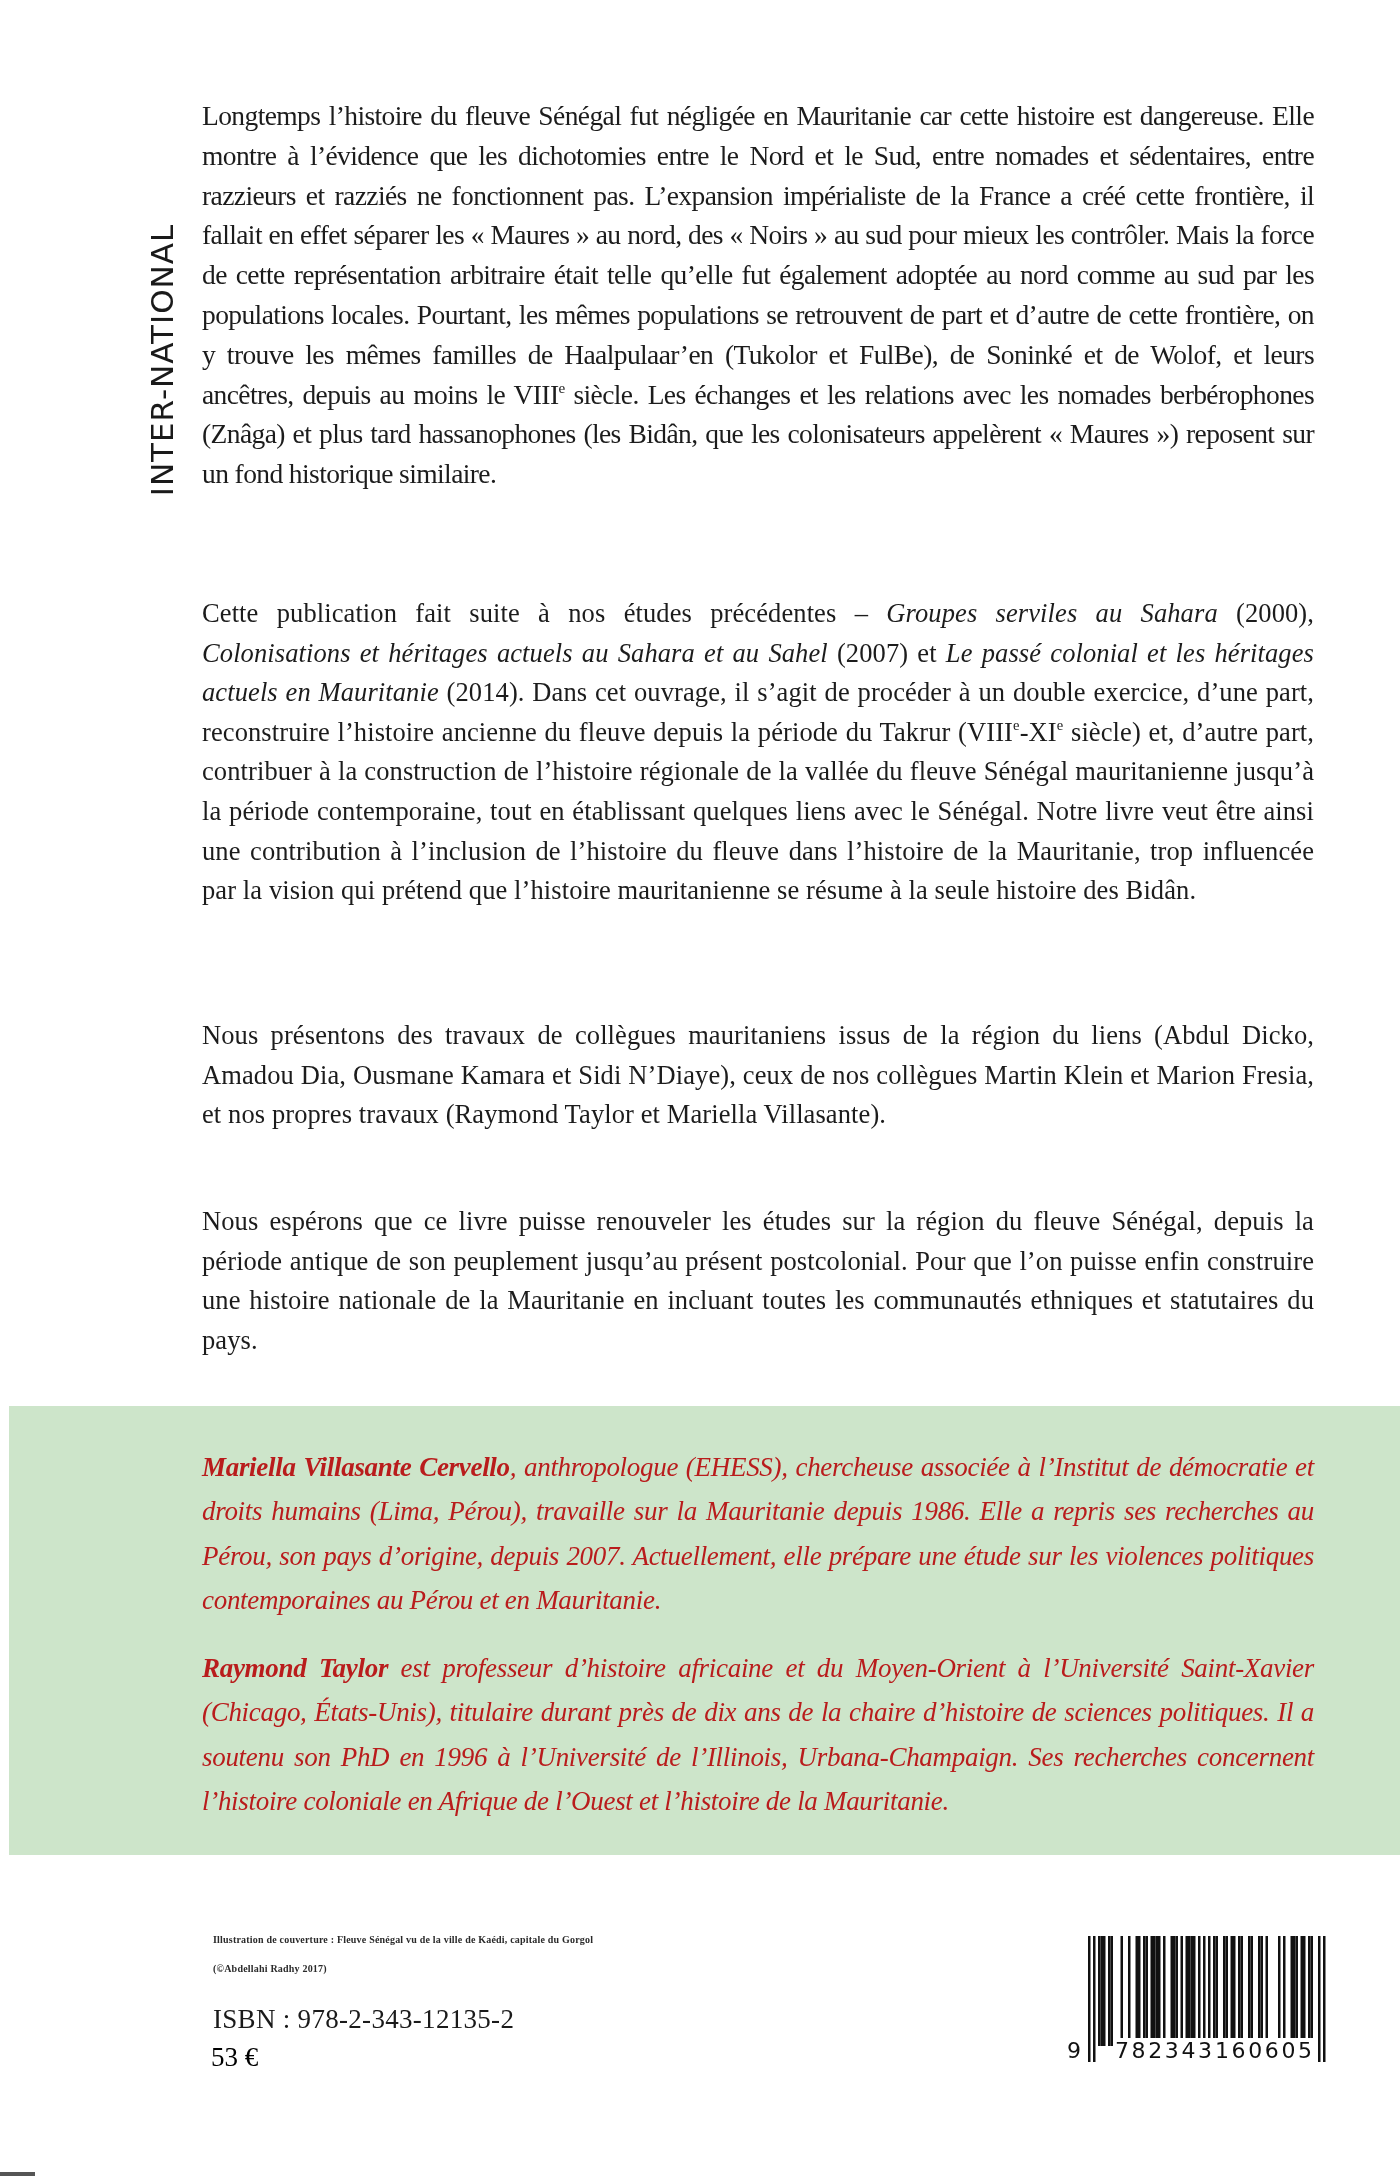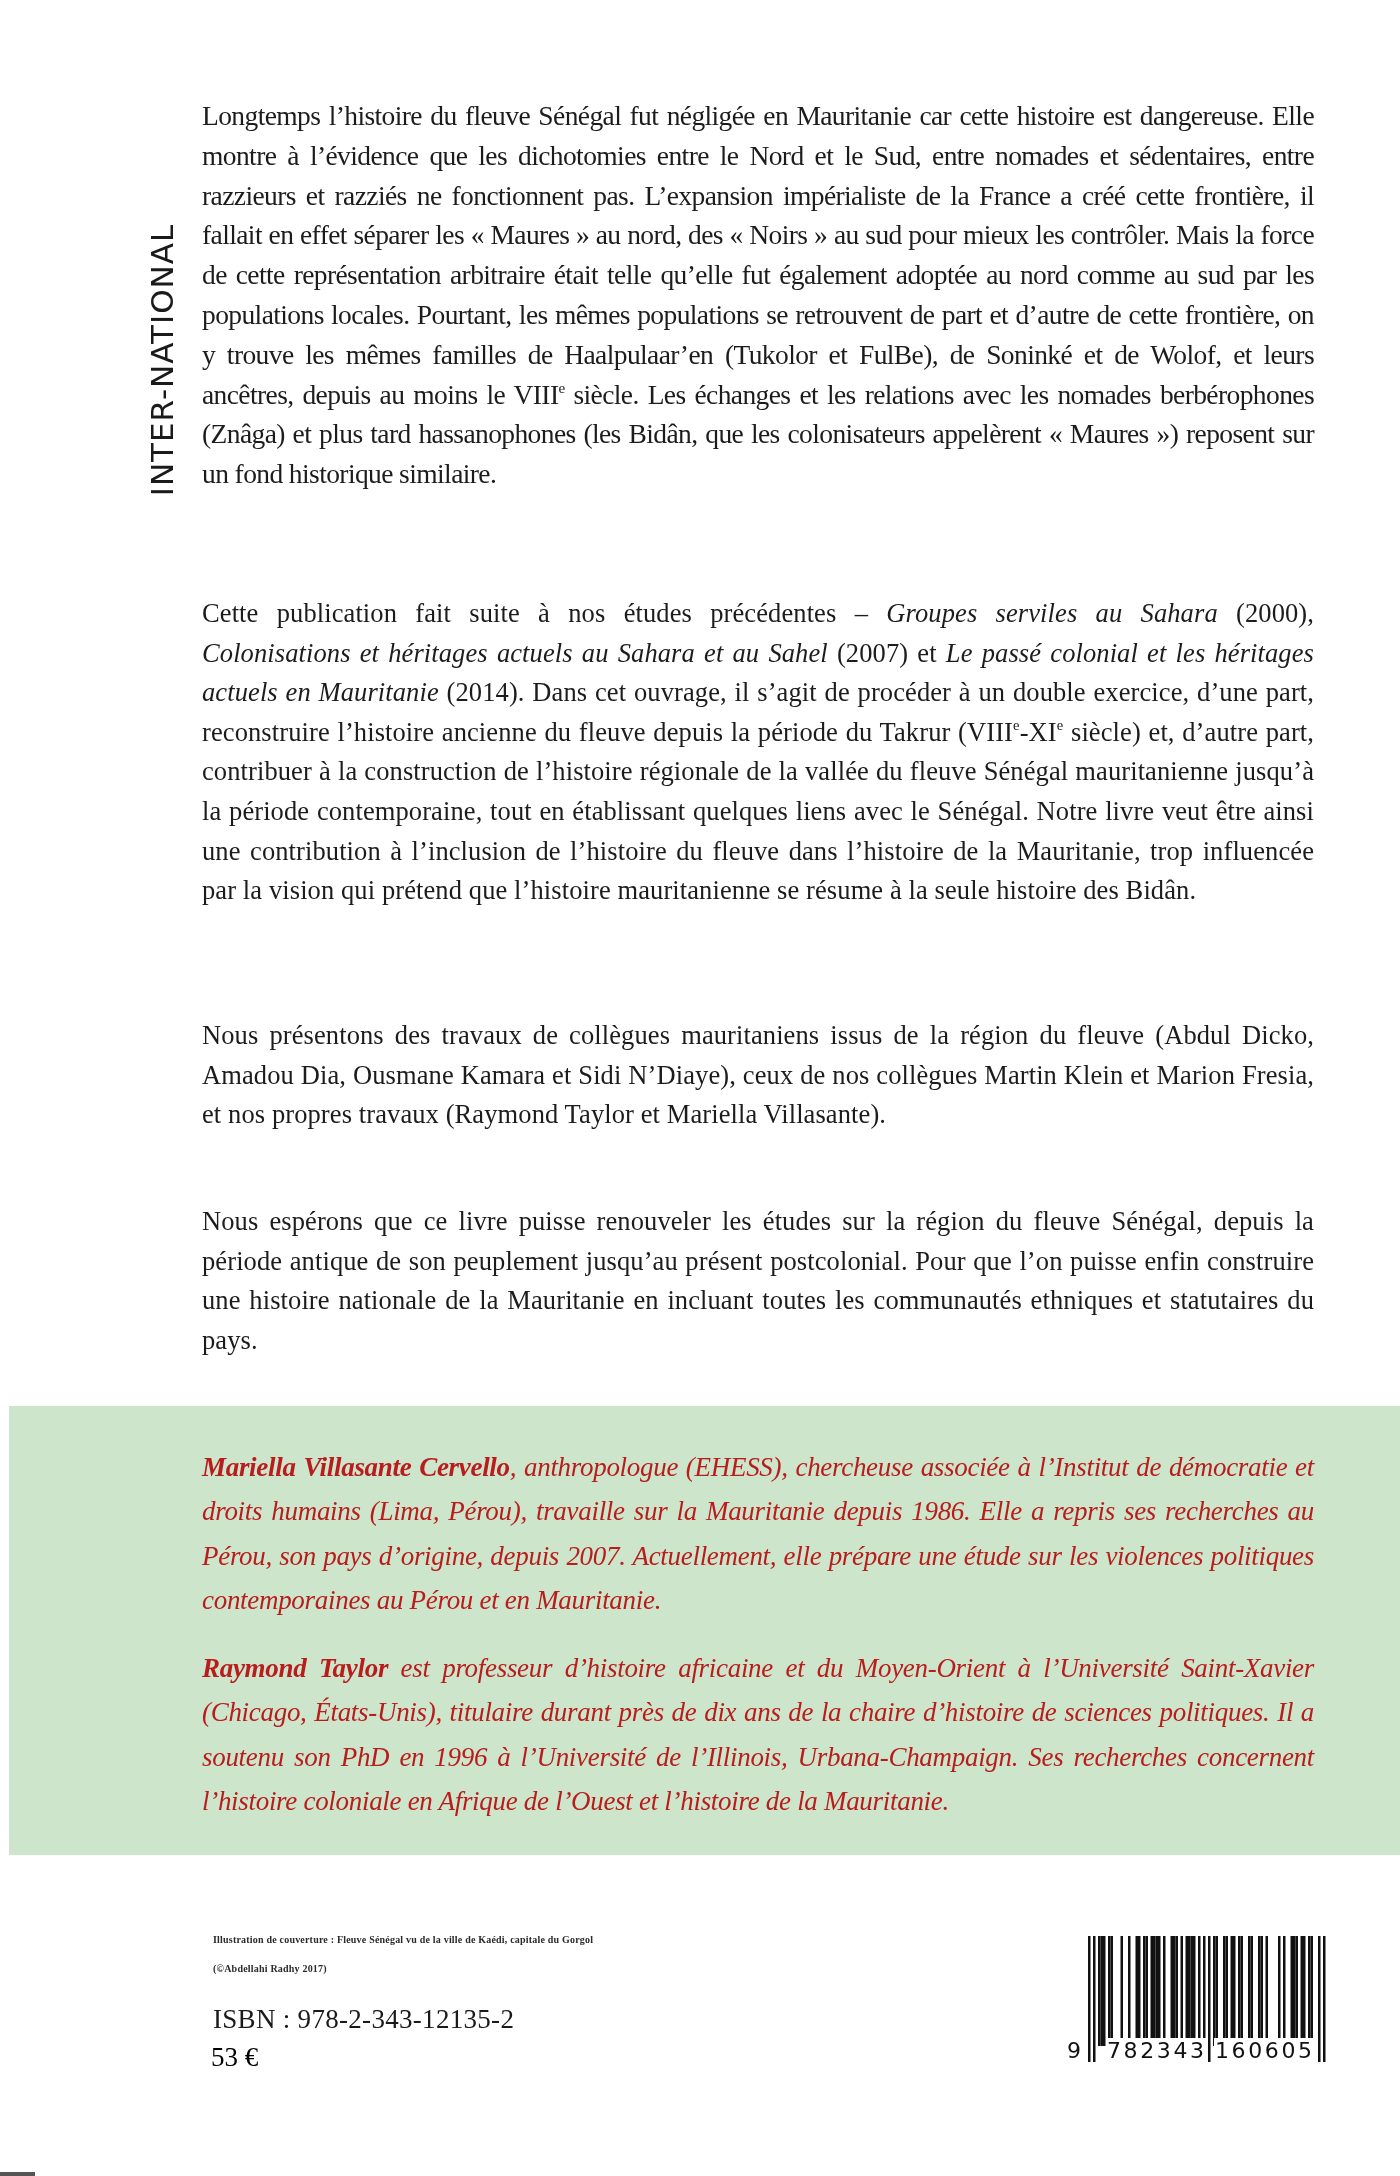--- a/index.html
+++ b/index.html
@@ -72,21 +72,21 @@
   .barcode {
     position: absolute; left: 1066px; top: 1934px; width: 264px; height: 140px;
   }
   .barcode svg { position: absolute; left: 0; top: 0; }
   .barcode-digits {
     position: absolute; left: 0; top: 100px; width: 264px; height: 34px;
     font-family: "DejaVu Sans", sans-serif; font-size: 22px; color: #111;
   }
   .barcode-digits span { position: absolute; top: 4px; background: #fff; padding: 0 1px; line-height: 26px; }
   .bd-first { left: 0px; }
-  .bd-left { left: 40px; letter-spacing: 2.6px; }
+  .bd-left { left: 48px; letter-spacing: 2.6px; }
   .bd-right { left: 148px; letter-spacing: 2.6px; }
 
   .corner-mark {
     position: absolute; left: 0; top: 2172px; width: 35px; height: 4px; background: #555;
   }
 </style>
 </head>
 <body>
 
 <div class="page">
@@ -97,21 +97,21 @@
 
   <div class="body-text p1">
     <p class="last-line-left"><span>Longtemps l’histoire du fleuve Sénégal fut négligée en Mauritanie car cette histoire est dangereuse. Elle montre à l’évidence que les dichotomies entre le Nord et le Sud, entre nomades et sédentaires, entre razzieurs et razziés ne fonctionnent pas. L’expansion impérialiste de la France a créé cette frontière, il fallait en effet séparer les « Maures » au nord, des « Noirs » au sud pour mieux les contrôler. Mais la force de cette représentation arbitraire était telle qu’elle fut également adoptée au nord comme au sud par les populations locales. Pourtant, les mêmes populations se retrouvent de part et d’autre de cette frontière, on y trouve les mêmes familles de Haalpulaar’en (Tukolor et FulBe), de Soninké et de Wolof, et leurs ancêtres, depuis au moins le VIII</span><sup>e</sup><span> siècle. Les échanges et les relations avec les nomades berbérophones (Znâga) et plus tard hassanophones (les Bidân, que les colonisateurs appelèrent « Maures ») reposent sur un fond historique similaire.</span></p>
   </div>
 
   <div class="body-text p2">
     <p class="last-line-left"><span>Cette publication fait suite à nos études précédentes – </span><i>Groupes serviles au Sahara</i><span> (2000), </span><i>Colonisations et héritages actuels au Sahara et au Sahel</i><span> (2007) et </span><i>Le passé colonial et les héritages actuels en Mauritanie</i><span> (2014). Dans cet ouvrage, il s’agit de procéder à un double exercice, d’une part, reconstruire l’histoire ancienne du fleuve depuis la période du Takrur (VIII</span><sup>e</sup><span>-XI</span><sup>e</sup><span> siècle) et, d’autre part, contribuer à la construction de l’histoire régionale de la vallée du fleuve Sénégal mauritanienne jusqu’à la période contemporaine, tout en établissant quelques liens avec le Sénégal. Notre livre veut être ainsi une contribution à l’inclusion de l’histoire du fleuve dans l’histoire de la Mauritanie, trop influencée par la vision qui prétend que l’histoire mauritanienne se résume à la seule histoire des Bidân.</span></p>
   </div>
 
   <div class="body-text p3">
-    <p class="last-line-left">Nous présentons des travaux de collègues mauritaniens issus de la région du fleuve (Abdul Dicko, Amadou Dia, Ousmane Kamara et Sidi N’Diaye), ceux de nos collègues Martin Klein et Marion Fresia, et nos propres travaux (Raymond Taylor et Mariella Villasante).</p>
+    <p class="last-line-left">Nous présentons des travaux de collègues mauritaniens issus de la région du liens (Abdul Dicko, Amadou Dia, Ousmane Kamara et Sidi N’Diaye), ceux de nos collègues Martin Klein et Marion Fresia, et nos propres travaux (Raymond Taylor et Mariella Villasante).</p>
   </div>
 
   <div class="body-text p4">
     <p class="last-line-left">Nous espérons que ce livre puisse renouveler les études sur la région du fleuve Sénégal, depuis la période antique de son peuplement jusqu’au présent postcolonial. Pour que l’on puisse enfin construire une histoire nationale de la Mauritanie en incluant toutes les communautés ethniques et statutaires du pays.</p>
   </div>
 
   <div class="bio-box"></div>
 
   <div class="bio bio-1">
     <p style="margin:0" class="last-line-left"><b>Mariella Villasante Cervello</b><span>, anthropologue (EHESS), chercheuse associée à l’Institut de démocratie et droits humains (Lima, Pérou), travaille sur la Mauritanie depuis 1986. Elle a repris ses recherches au Pérou, son pays d’origine, depuis 2007. Actuellement, elle prépare une étude sur les violences politiques contemporaines au Pérou et en Mauritanie.</span></p>

